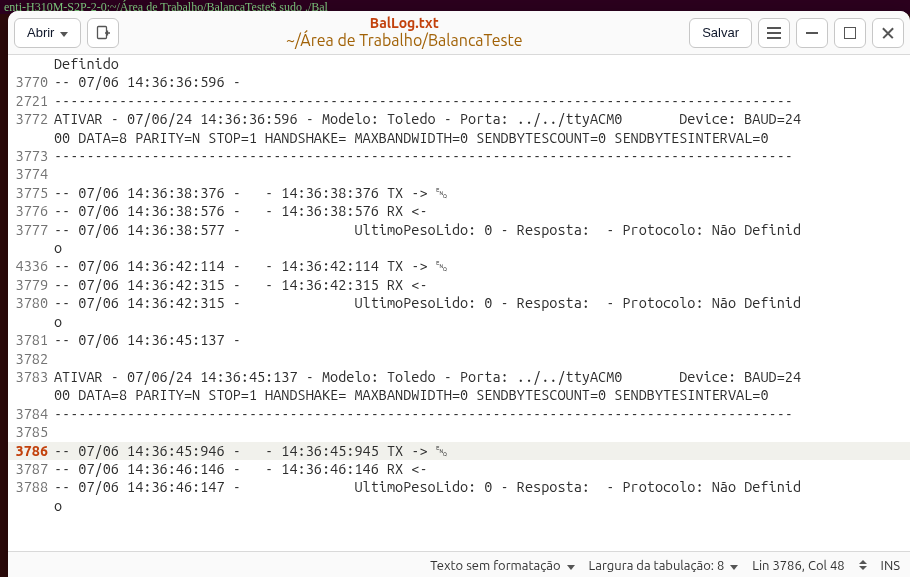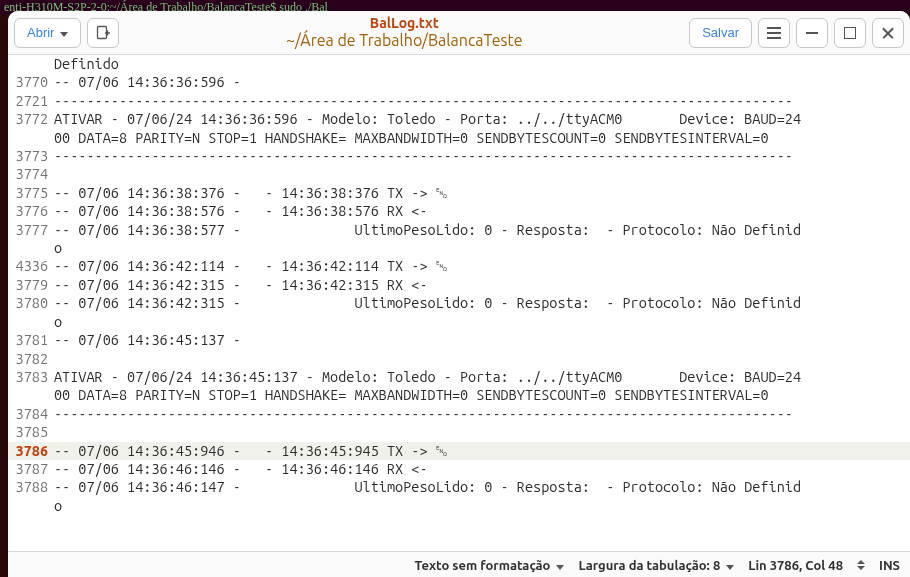--- a/index.html
+++ b/index.html
@@ -48,21 +48,21 @@
   .tb-left, .tb-right { display:flex; align-items:center; gap:6px; }
   .tb-center { flex:1; text-align:center; line-height:1.2; }
   .tb-title { font-size:14px; font-weight:700; color:#c2410c; }
   .tb-sub { font-size:16px; color:#a16207; }
   .btn {
     background:#fff;
     border:1px solid #c7c7c7;
     border-radius:6px;
     padding:4px 12px;
     font-size:13px;
-    color:#3b82f6;
+    color:#0f172a;
     display:flex;
     align-items:center;
     gap:6px;
     height:30px;
     cursor:pointer;
   }
   .icon-btn {
     width:32px; height:30px;
     justify-content:center;
     padding:0;
@@ -119,21 +119,20 @@
   .statusbar {
     height:26px;
     background:#fafafa;
     border-top:1px solid #d9d9d9;
     display:flex;
     align-items:center;
     font-size:13px;
     color:#333;
     padding:10px 10px;
     gap:14px;
-    font-weight:bold;
   }
   .sb-spacer { flex:1; }
   .sb-item { display:flex; align-items:center; gap:6px; cursor:pointer; }
   .updn {
     display:flex; flex-direction:column; gap:2px;
   }
   .updn::before {
     content:""; border-left:4px solid transparent; border-right:4px solid transparent;
     border-bottom:4px solid #555;
   }

